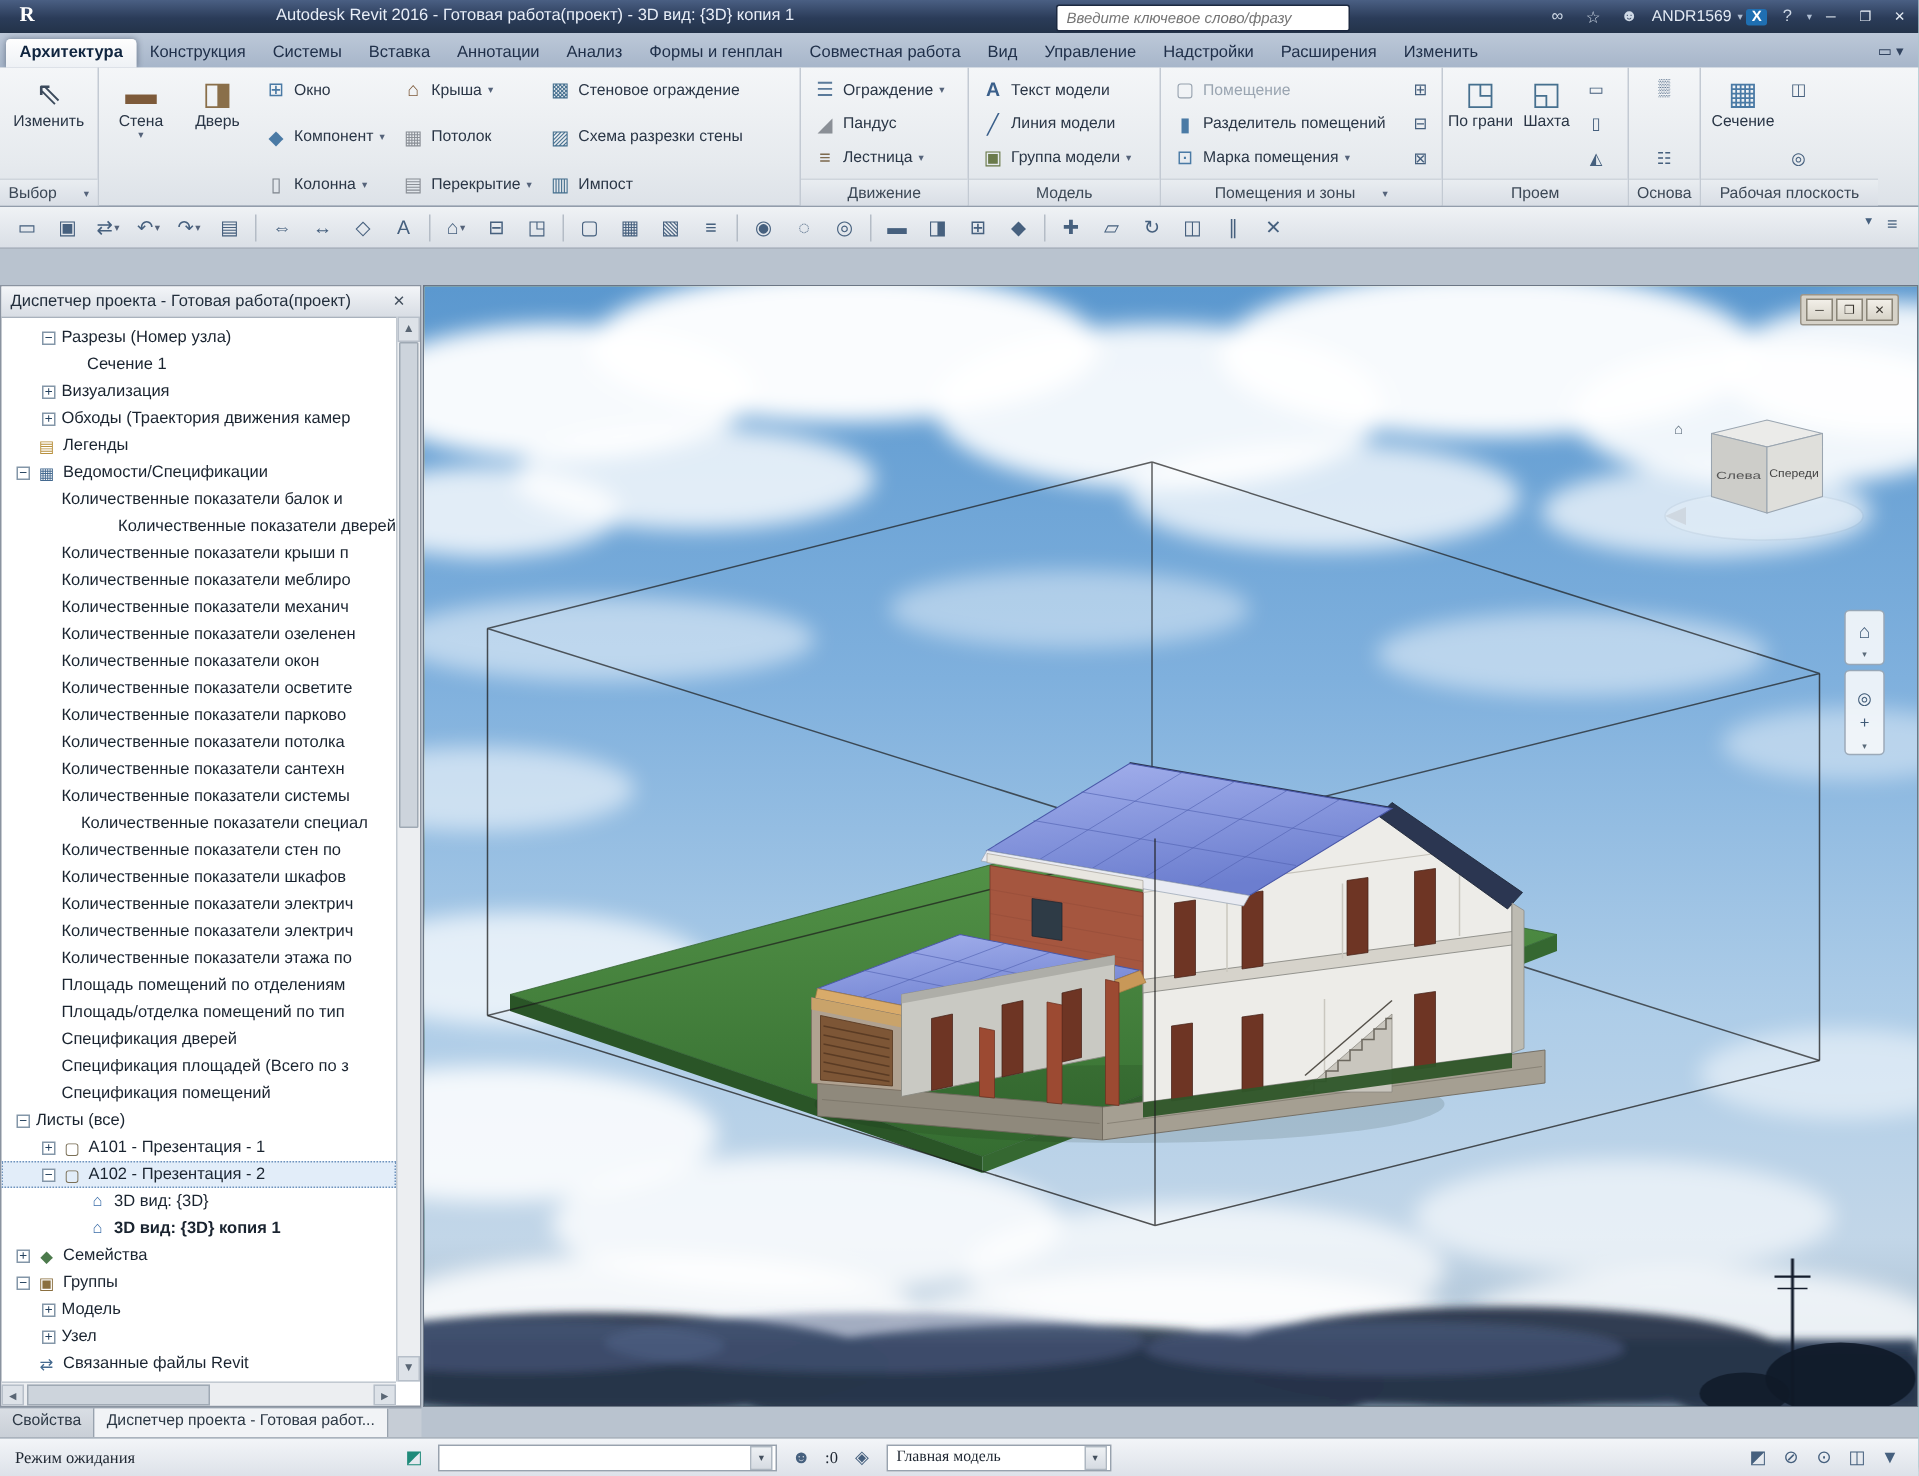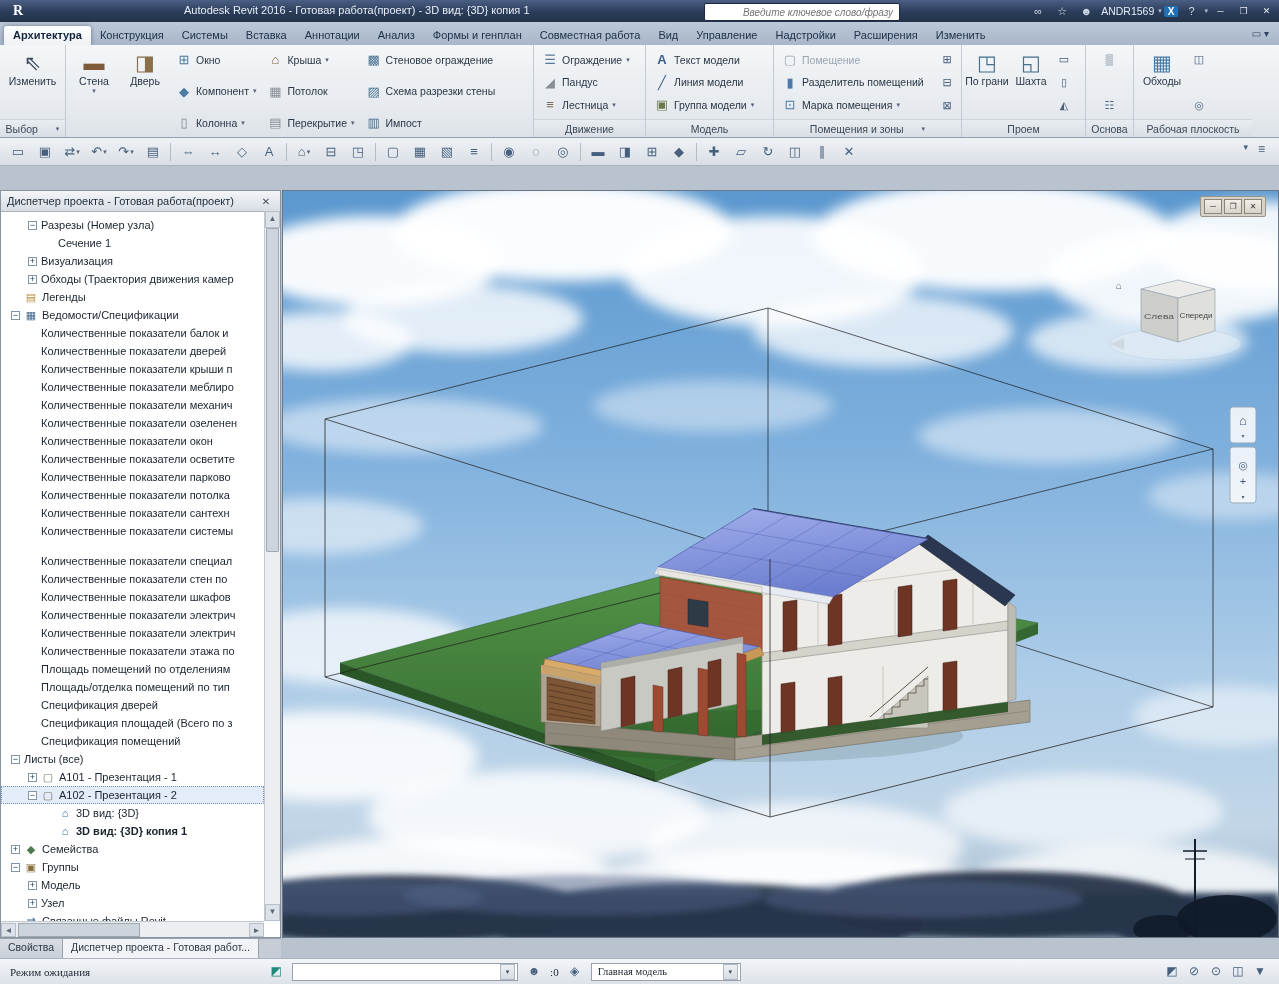--- a/index.html
+++ b/index.html
@@ -9,21 +9,21 @@
   #titlebar{position:absolute;left:0;top:0;width:100%;height:22px;
     background:linear-gradient(#4a5f83,#2b3c59 55%,#233349);color:#dfe7f2;}
   #logo{position:absolute;left:0;top:0;width:36px;height:22px;
     background:linear-gradient(135deg,#93audiourl 0,#000 0),linear-gradient(135deg,#8e3340,#45111a);
     display:flex;align-items:center;justify-content:center;color:#fff;font-weight:bold;
     font-size:14px;font-family:"Liberation Serif",serif;}
   #apptitle{position:absolute;left:184px;top:4px;white-space:nowrap;font-size:11px;color:#e8eef8;}
   #tsearch{position:absolute;left:704px;top:3px;display:flex;align-items:center;background:#fff;
     border-radius:2px;height:16px;width:186px;padding:0 4px;border:1px solid #1c2940;}
   #tsearch input{border:none;outline:none;width:100%;font-size:10px;font-style:italic;color:#6b7685;
-    background:transparent;font-family:"Liberation Sans",sans-serif;text-align:right;}
+    background:transparent;font-family:"Liberation Sans",sans-serif;}
   #trights{position:absolute;right:2px;top:0;height:22px;display:flex;align-items:center;gap:2px;}
   .tico{min-width:20px;text-align:center;font-size:11px;color:#cfd9e6;cursor:default;padding:0 1px;}
   #tuser{display:flex;align-items:center;gap:4px;font-size:10.5px;color:#e4ebf5;}
   .tarr{font-size:7px;color:#aebdd2;}
   #exchg{background:#1f6fb2;color:#fff;font-size:10px;font-weight:bold;padding:0 4px;border-radius:2px;}
   .winbtn{width:21px;height:16px;display:flex;align-items:center;justify-content:center;font-size:9px;color:#e8eef6;}
   
   #tabbar{position:absolute;left:0;top:22px;width:100%;height:23px;
     background:linear-gradient(#bcc8d8,#a7b6ca);display:flex;align-items:flex-end;padding-left:4px;box-sizing:border-box;}
   .rtab{padding:3px 9px 4px;color:#20304a;white-space:nowrap;font-size:11px;}
@@ -347,21 +347,21 @@
     </div>
     <div class="plabel">
         <span>Основа</span>
       </div>
   </div>
 
   <div class="panel" style="width:118px;border-right:none">
     <div class="pbody">
       <div class="bigbtn">
         <div class="bicon" style="color:#4a7aa5">▦</div>
-        <div class="blabel">Обходы</div>
+        <div class="blabel">Сечение</div>
       </div>
       <div class="tinycol">
         <div class="tinybtn">◫</div>
         <div class="tinybtn">◎</div>
       </div>
     </div>
     <div class="plabel">
         <span>Рабочая плоскость</span>
       </div>
   </div>
@@ -504,21 +504,21 @@
       </div>
       <div class="trow" style="padding-left: 10px;">
         <span class="exp">−</span>
         <span class="ticon ti-schedule">▦</span>
         <span class="tlabel">Ведомости/Спецификации</span>
       </div>
       <div class="trow" style="padding-left: 27px;">
         <span class="expsp"></span>
         <span class="tlabel">Количественные показатели балок и</span>
       </div>
-      <div class="trow" style="padding-left: 27px;">
+      <div class="trow" style="padding-left: 27px; justify-content: flex-end;">
         <span class="expsp"></span>
         <span class="tlabel">Количественные показатели дверей</span>
       </div>
       <div class="trow" style="padding-left: 27px;">
         <span class="expsp"></span>
         <span class="tlabel">Количественные показатели крыши п</span>
       </div>
       <div class="trow" style="padding-left: 27px; text-align: center;">
         <span class="expsp"></span>
         <span class="tlabel">Количественные показатели меблиро</span>
@@ -548,21 +548,21 @@
         <span class="tlabel">Количественные показатели потолка</span>
       </div>
       <div class="trow" style="padding-left: 27px;">
         <span class="expsp"></span>
         <span class="tlabel">Количественные показатели сантехн</span>
       </div>
       <div class="trow" style="padding-left: 27px; text-align: right;">
         <span class="expsp"></span>
         <span class="tlabel">Количественные показатели системы</span>
       </div>
-      <div class="trow" style="padding-left: 27px; margin-top: 12px;">
+      <div class="trow" style="padding-left: 40px;">
         <span class="expsp"></span>
         <span class="tlabel">Количественные показатели специал</span>
       </div>
       <div class="trow" style="padding-left: 27px;">
         <span class="expsp"></span>
         <span class="tlabel">Количественные показатели стен по</span>
       </div>
       <div class="trow" style="padding-left: 27px; align-items: center;">
         <span class="expsp"></span>
         <span class="tlabel">Количественные показатели шкафов</span>

